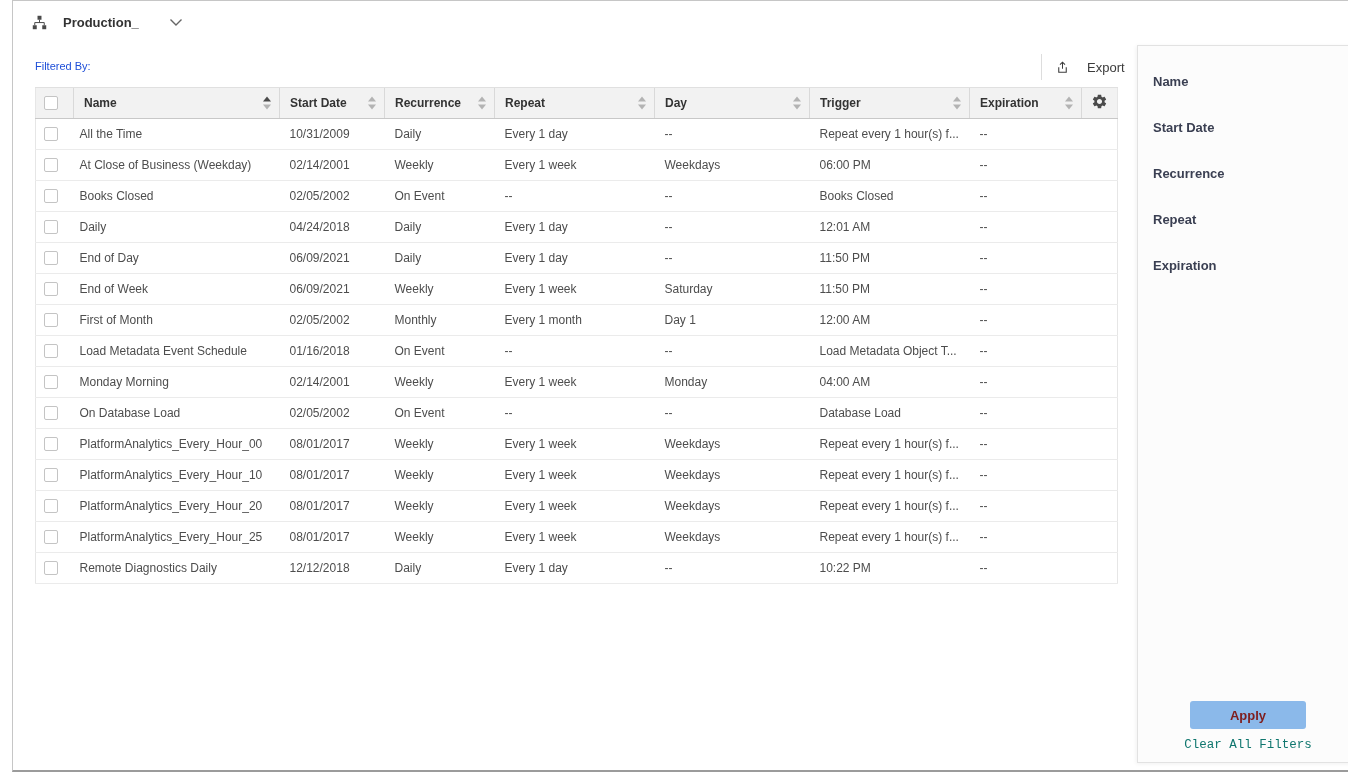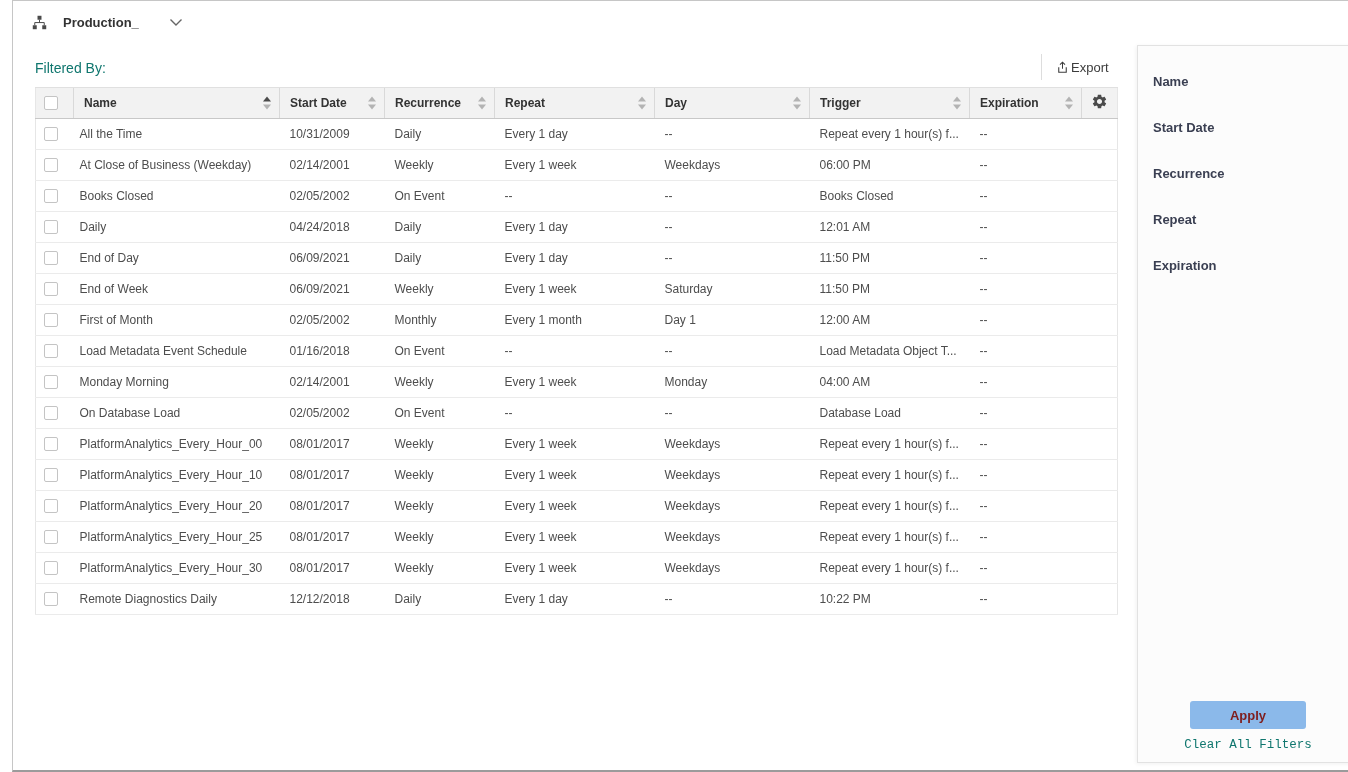--- a/index.html
+++ b/index.html
@@ -9,24 +9,24 @@
     border: 1px solid #c6c6c6; border-bottom: 2px solid #9b9b9b; overflow: hidden; margin-left: 12px;
   }
 
   
   .topbar { position: absolute; top: 0; left: 0; height: 42px; display: flex; align-items: center; padding-left: 18px; }
   .env-icon { width: 17px; height: 17px; }
   .project-name { font-size: 13px; font-weight: bold; color: #333; margin-left: 15px; }
   .project-caret { margin-left: 30px; display: flex; align-items: center; cursor: pointer; }
 
   
-  .filtered-by { position: absolute; left: 22px; top: 59px; font-size: 14px; color: #0f766e; }
+  .filtered-by { position: absolute; left: 22px; top: 59px; font-size: 11px; color: #1d4ed8; }
   .export-group { position: absolute; left: 1028px; top: 52px; display: flex; align-items: center; height: 28px; }
   .export-divider { width: 1px; height: 26px; background: #ddd; margin-right: 13px; }
-  .export-btn { display: flex; align-items: center; gap: 1px; font-size: 13px; color: #3c3c3c;
+  .export-btn { display: flex; align-items: center; gap: 17px; font-size: 13px; color: #3c3c3c;
     background: none; border: none; font-family: inherit; cursor: pointer; padding: 0; }
 
   
   .table-wrap { position: absolute; left: 22px; top: 86px; width: 1082px; }
   table { border-collapse: collapse; table-layout: fixed; width: 1082px; font-size: 12px; color: #4d4d4d;
     border-left: 1px solid #e6e6e6; border-right: 1px solid #e6e6e6; }
   thead th { height: 31px; background: #f2f2f2; font-weight: bold; font-size: 12px; color: #333;
     text-align: left; padding: 0 20px 0 10px; border-top: 1px solid #e0e0e0;
     border-bottom: 1px solid #c8c8c8; position: relative; cursor: pointer; white-space: nowrap; }
   thead th + th { border-left: 1px solid #d9d9d9; }
@@ -360,33 +360,20 @@
     <td>Every 1 week</td>
     <td>Weekdays</td>
     <td>Repeat every 1 hour(s) f...</td>
     <td>--</td>
     <td></td>
   </tr>
           <tr>
     <td class="col-check">
       <input type="checkbox" style="">
     </td>
-    <td class="col-name">PlatformAnalytics_Every_Hour_30</td>
-    <td>08/01/2017</td>
-    <td>Weekly</td>
-    <td>Every 1 week</td>
-    <td>Weekdays</td>
-    <td>Repeat every 1 hour(s) f...</td>
-    <td>--</td>
-    <td></td>
-  </tr>
-          <tr>
-    <td class="col-check">
-      <input type="checkbox" style="">
-    </td>
     <td class="col-name">Remote Diagnostics Daily</td>
     <td>12/12/2018</td>
     <td>Daily</td>
     <td>Every 1 day</td>
     <td>--</td>
     <td>10:22 PM</td>
     <td>--</td>
     <td></td>
   </tr>
         </tbody>

